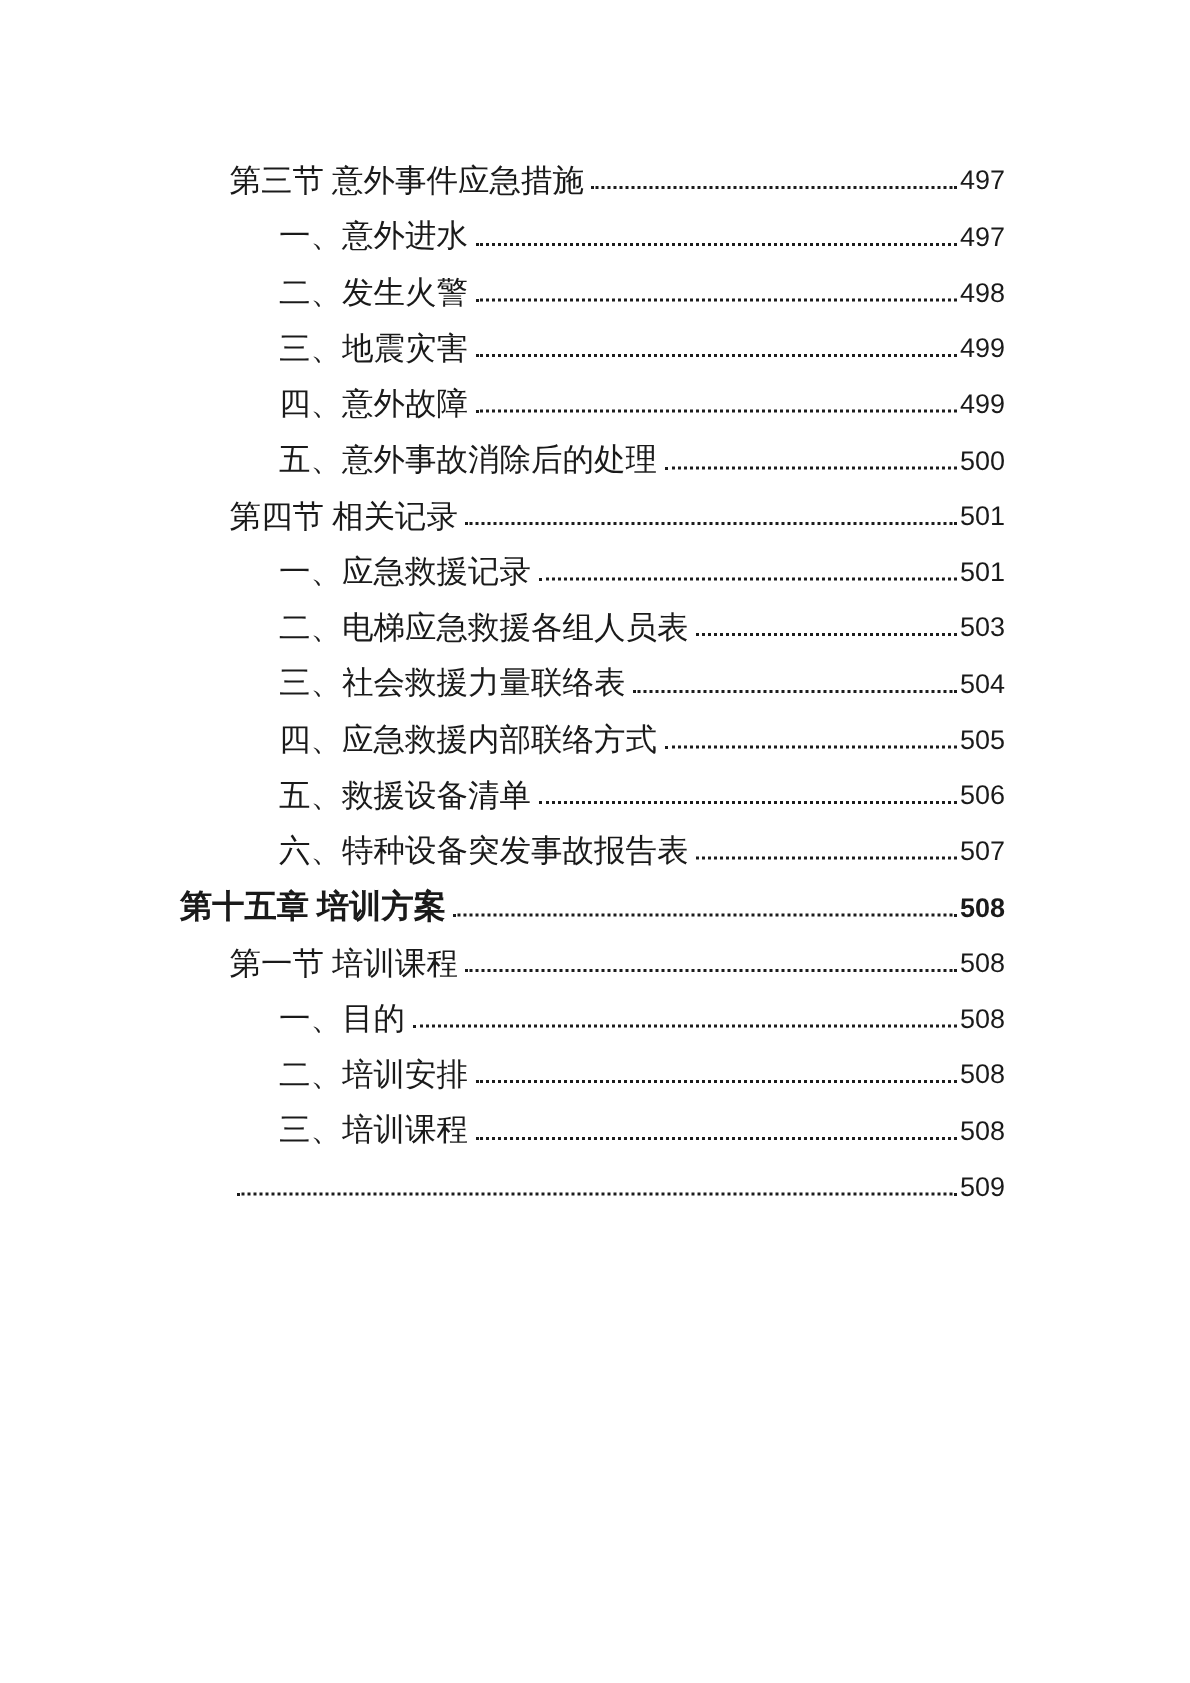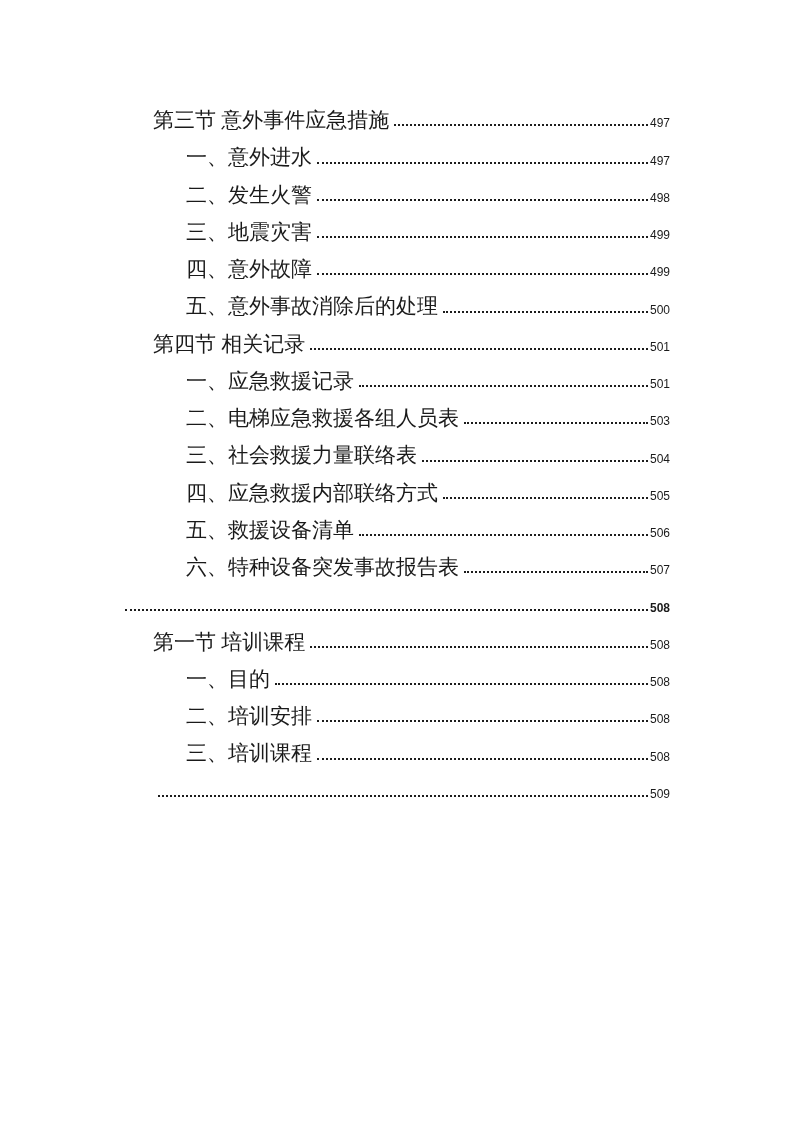--- a/index.html
+++ b/index.html
@@ -33,21 +33,21 @@
   }
   .toc-entry .toc-leader {
     flex: 1 1 auto;
     min-width: 12px;
     border-bottom: 2.2px dotted #1c1c1c;
     margin: 0 2px 8px 5px;
     height: 0;
   }
   .toc-entry .toc-page {
     font-family: "Liberation Sans", sans-serif;
-    font-size: 12px;
+    font-size: 18px;
     line-height: 1;
     padding-bottom: 5px;
     white-space: nowrap;
   }
   .toc-entry.level-chapter {
     font-weight: bold;
     font-size: 21.5px;
   }
   .toc-entry.level-chapter .toc-page { font-weight: bold; }
   .toc-entry.level-chapter .toc-leader { border-bottom-width: 2.6px; }
@@ -142,20 +142,21 @@
       <span class="toc-page">506</span>
     </div>
 
     <div class="toc-entry level-item">
       <span class="toc-label">六、特种设备突发事故报告表</span>
       <span class="toc-leader"></span>
       <span class="toc-page">507</span>
     </div>
 
     <div class="toc-entry level-chapter">
+      <span class="toc-label">第十五章 培训方案</span>
       <span class="toc-leader"></span>
       <span class="toc-page">508</span>
     </div>
 
     <div class="toc-entry level-section">
       <span class="toc-label">第一节 培训课程</span>
       <span class="toc-leader"></span>
       <span class="toc-page">508</span>
     </div>
 

